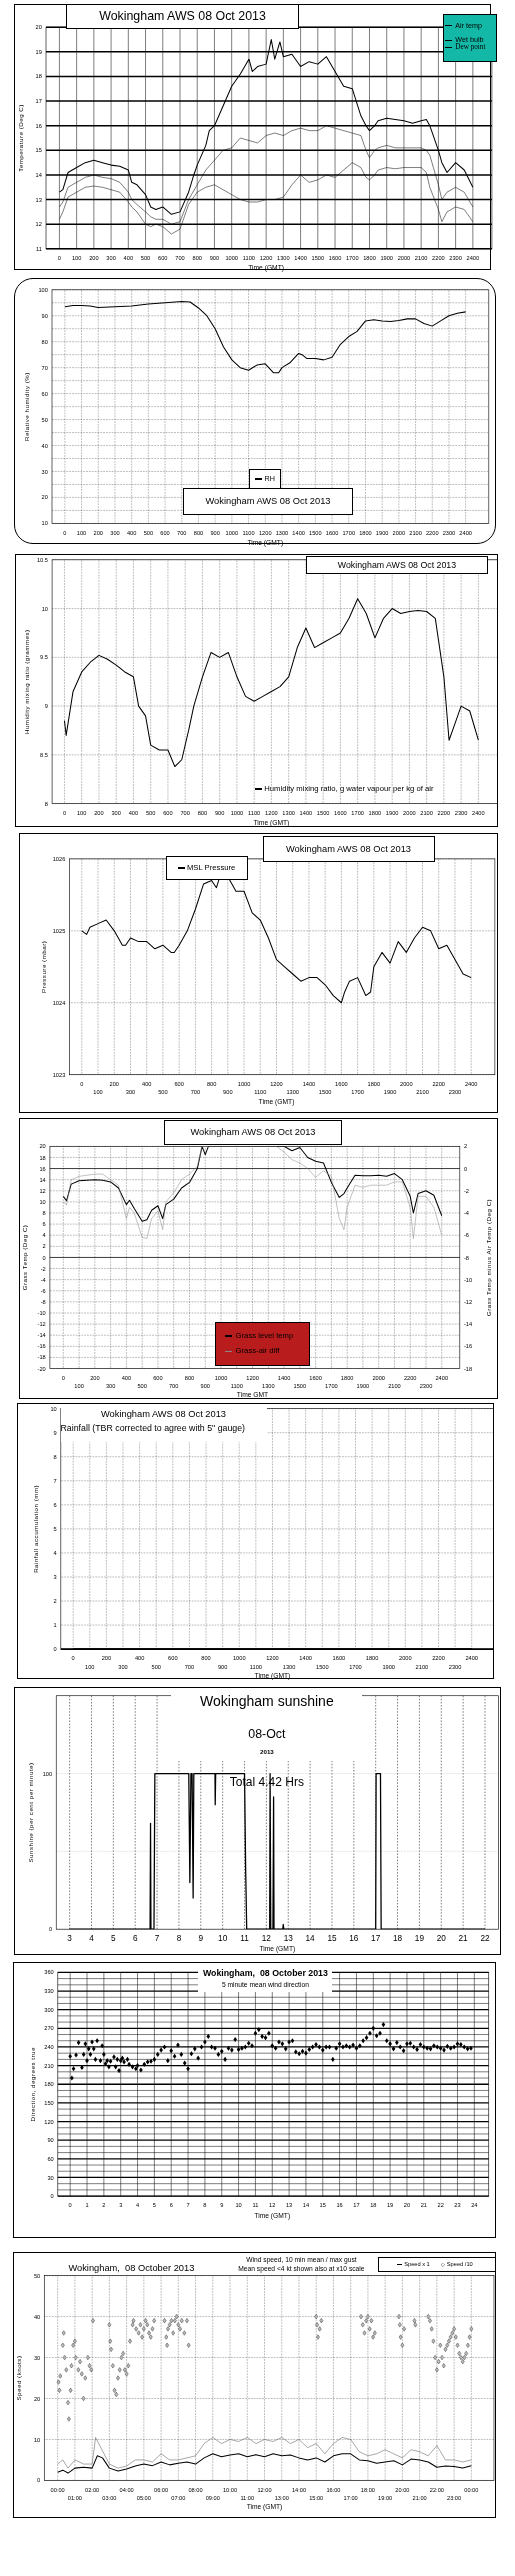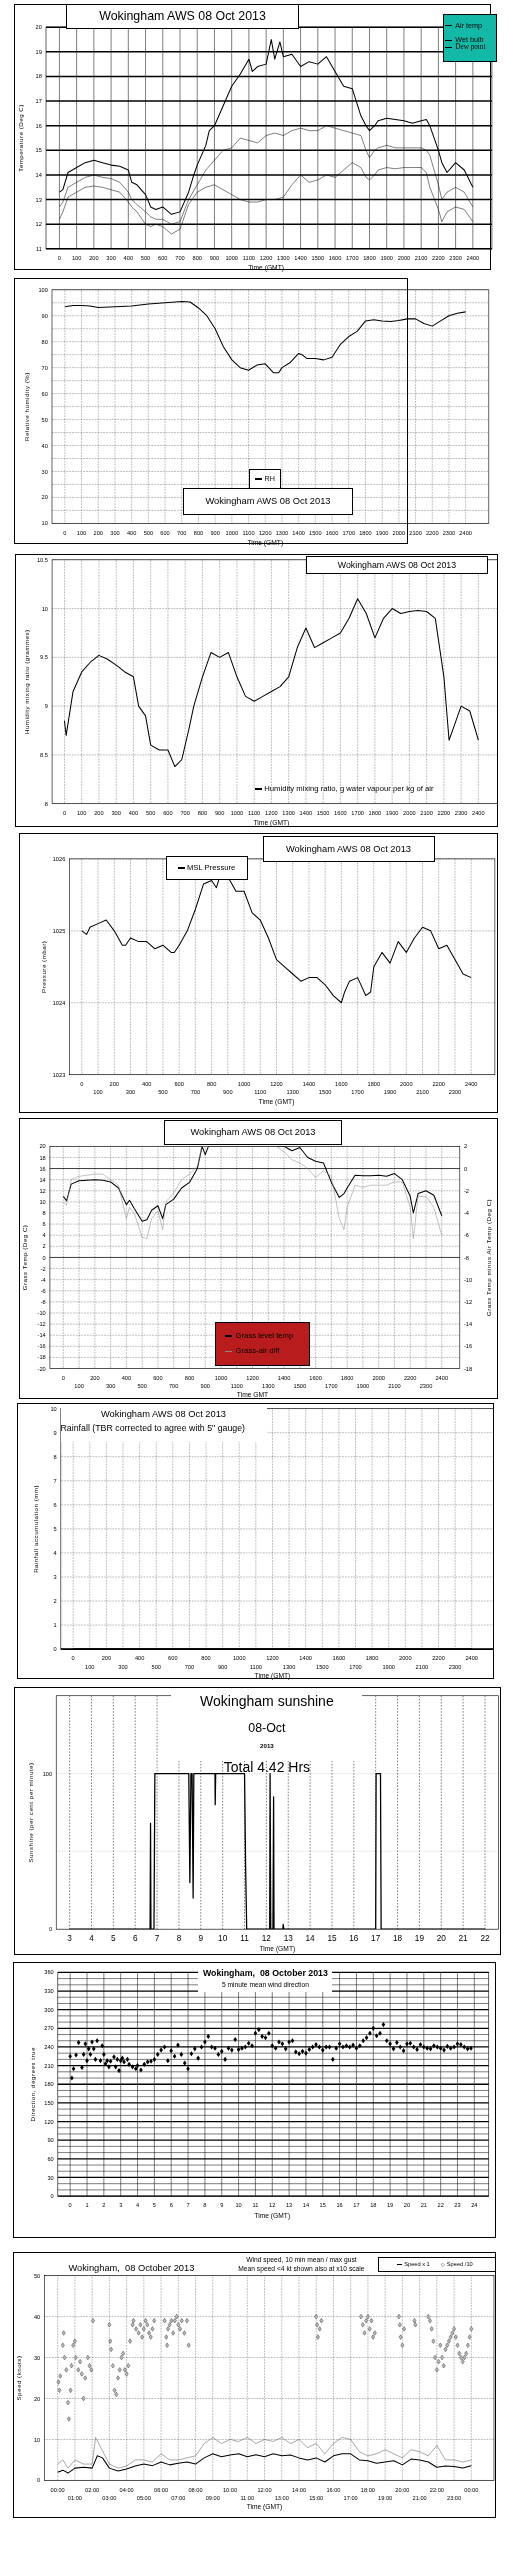--- a/index.html
+++ b/index.html
@@ -101,21 +101,21 @@
   <div style="position:absolute;left:51px;top:-1.5px;width:231px;height:23px;border:0.5px solid #000;background:#fff;text-align:center;line-height:23px;font-size:12.4px;">
     <span>Wokingham AWS 08 Oct 2013</span>
   </div>
   <div style="position:absolute;left:428px;top:9.3px;width:52px;height:46px;border:0.5px solid #000;background:#14b8a6;font-size:7.2px;">
     <div style="position:absolute;left:1px;top:5.2px;"><span style="display:inline-block;width:7.2px;height:1.5px;background:#000;vertical-align:middle;margin-right:3.1px;"></span><span>Air temp</span></div>
     <div style="position:absolute;left:1px;top:19.6px;"><span style="display:inline-block;width:7.2px;height:0.5px;background:#000;vertical-align:middle;margin-right:3.1px;"></span><span>Wet bulb</span></div>
     <div style="position:absolute;left:1px;top:28px;font-family:Liberation Serif, serif;"><span style="display:inline-block;width:7.2px;height:0.5px;background:#000;vertical-align:middle;margin-right:3.1px;"></span><span>Dew point</span></div>
   </div>
 </div>
 
-<div class="panel" style="left:14px;top:278px;width:394px;height:266px;">
+<div class="panel" style="left:14px;top:278px;width:482px;height:266px;border-radius:19px;">
   <svg class="chart" width="482" height="266" viewBox="0 0 935 517">
       <line x1="96" y1="21" x2="96" y2="475" stroke="#000" stroke-width="1" stroke-dasharray="1,2"></line>
       <line x1="128.45833333333331" y1="21" x2="128.45833333333331" y2="475" stroke="#000" stroke-width="1" stroke-dasharray="1,2"></line>
       <line x1="160.91666666666666" y1="21" x2="160.91666666666666" y2="475" stroke="#000" stroke-width="1" stroke-dasharray="1,2"></line>
       <line x1="193.375" y1="21" x2="193.375" y2="475" stroke="#000" stroke-width="1" stroke-dasharray="1,2"></line>
       <line x1="225.83333333333331" y1="21" x2="225.83333333333331" y2="475" stroke="#000" stroke-width="1" stroke-dasharray="1,2"></line>
       <line x1="258.2916666666667" y1="21" x2="258.2916666666667" y2="475" stroke="#000" stroke-width="1" stroke-dasharray="1,2"></line>
       <line x1="290.75" y1="21" x2="290.75" y2="475" stroke="#000" stroke-width="1" stroke-dasharray="1,2"></line>
       <line x1="323.20833333333337" y1="21" x2="323.20833333333337" y2="475" stroke="#000" stroke-width="1" stroke-dasharray="1,2"></line>
       <line x1="355.66666666666663" y1="21" x2="355.66666666666663" y2="475" stroke="#000" stroke-width="1" stroke-dasharray="1,2"></line>
@@ -635,23 +635,23 @@
       <text x="35" y="241.5" text-anchor="middle" class="axlabel" transform="rotate(-90 35 241.5)">Sunshine (per cent per minute)</text>
       <defs>
         <clipPath id="clip-sunshine">
           <rect x="80" y="15" width="858" height="453"></rect>
         </clipPath>
       </defs>
       <polyline points="106.0,468.0 262.1,468.0 263.0,262.6 263.8,468.0 269.7,468.0 271.4,166.0 273.6,166.0 337.2,166.0 339.3,377.4 341.4,166.0 343.6,166.0 345.7,407.6 347.0,166.0 347.8,166.0 348.6,166.0 388.1,166.0 388.5,226.4 389.4,166.0 445.4,166.0 447.5,347.2 449.6,468.0 494.2,468.0 495.0,166.0 496.3,468.0 500.5,468.0 501.8,211.3 502.6,468.0 519.6,468.0 520.5,458.9 521.7,468.0 699.9,468.0 700.7,166.0 709.2,166.0 710.5,468.0 912.0,468.0" fill="none" stroke="#000" stroke-width="2.5" stroke-linejoin="round" clip-path="url(#clip-sunshine)"></polyline>
     </svg>
   <div style="position:absolute;left:156px;top:3.1px;width:191px;height:70px;background:#fff;text-align:center;">
     <div style="font-size:14px;margin-top:1.5px;">Wokingham sunshine</div>
-    <div style="font-size:12.4px;margin-top:12px;">08-Oct</div>
+    <div style="font-size:12.4px;margin-top:18px;">08-Oct</div>
     <div style="font-size:6.2px;font-weight:bold;margin-top:7.2px;">2013</div>
-    <div style="font-size:14px;margin-top:10px;">Total 4.42 Hrs</div>
+    <div style="font-size:12px;margin-top:20px;">Total 4.42 Hrs</div>
   </div>
 </div>
 
 <div class="panel" style="left:13.4px;top:1962px;width:483px;height:276px;">
   <svg class="chart" width="483" height="276" viewBox="0 0 937 535">
       <line x1="109" y1="18" x2="109" y2="452" stroke="#000" stroke-width="1"></line>
       <line x1="141.66666666666666" y1="18" x2="141.66666666666666" y2="452" stroke="#000" stroke-width="1"></line>
       <line x1="174.33333333333331" y1="18" x2="174.33333333333331" y2="452" stroke="#000" stroke-width="1"></line>
       <line x1="207" y1="18" x2="207" y2="452" stroke="#000" stroke-width="1"></line>
       <line x1="239.66666666666666" y1="18" x2="239.66666666666666" y2="452" stroke="#000" stroke-width="1"></line>

